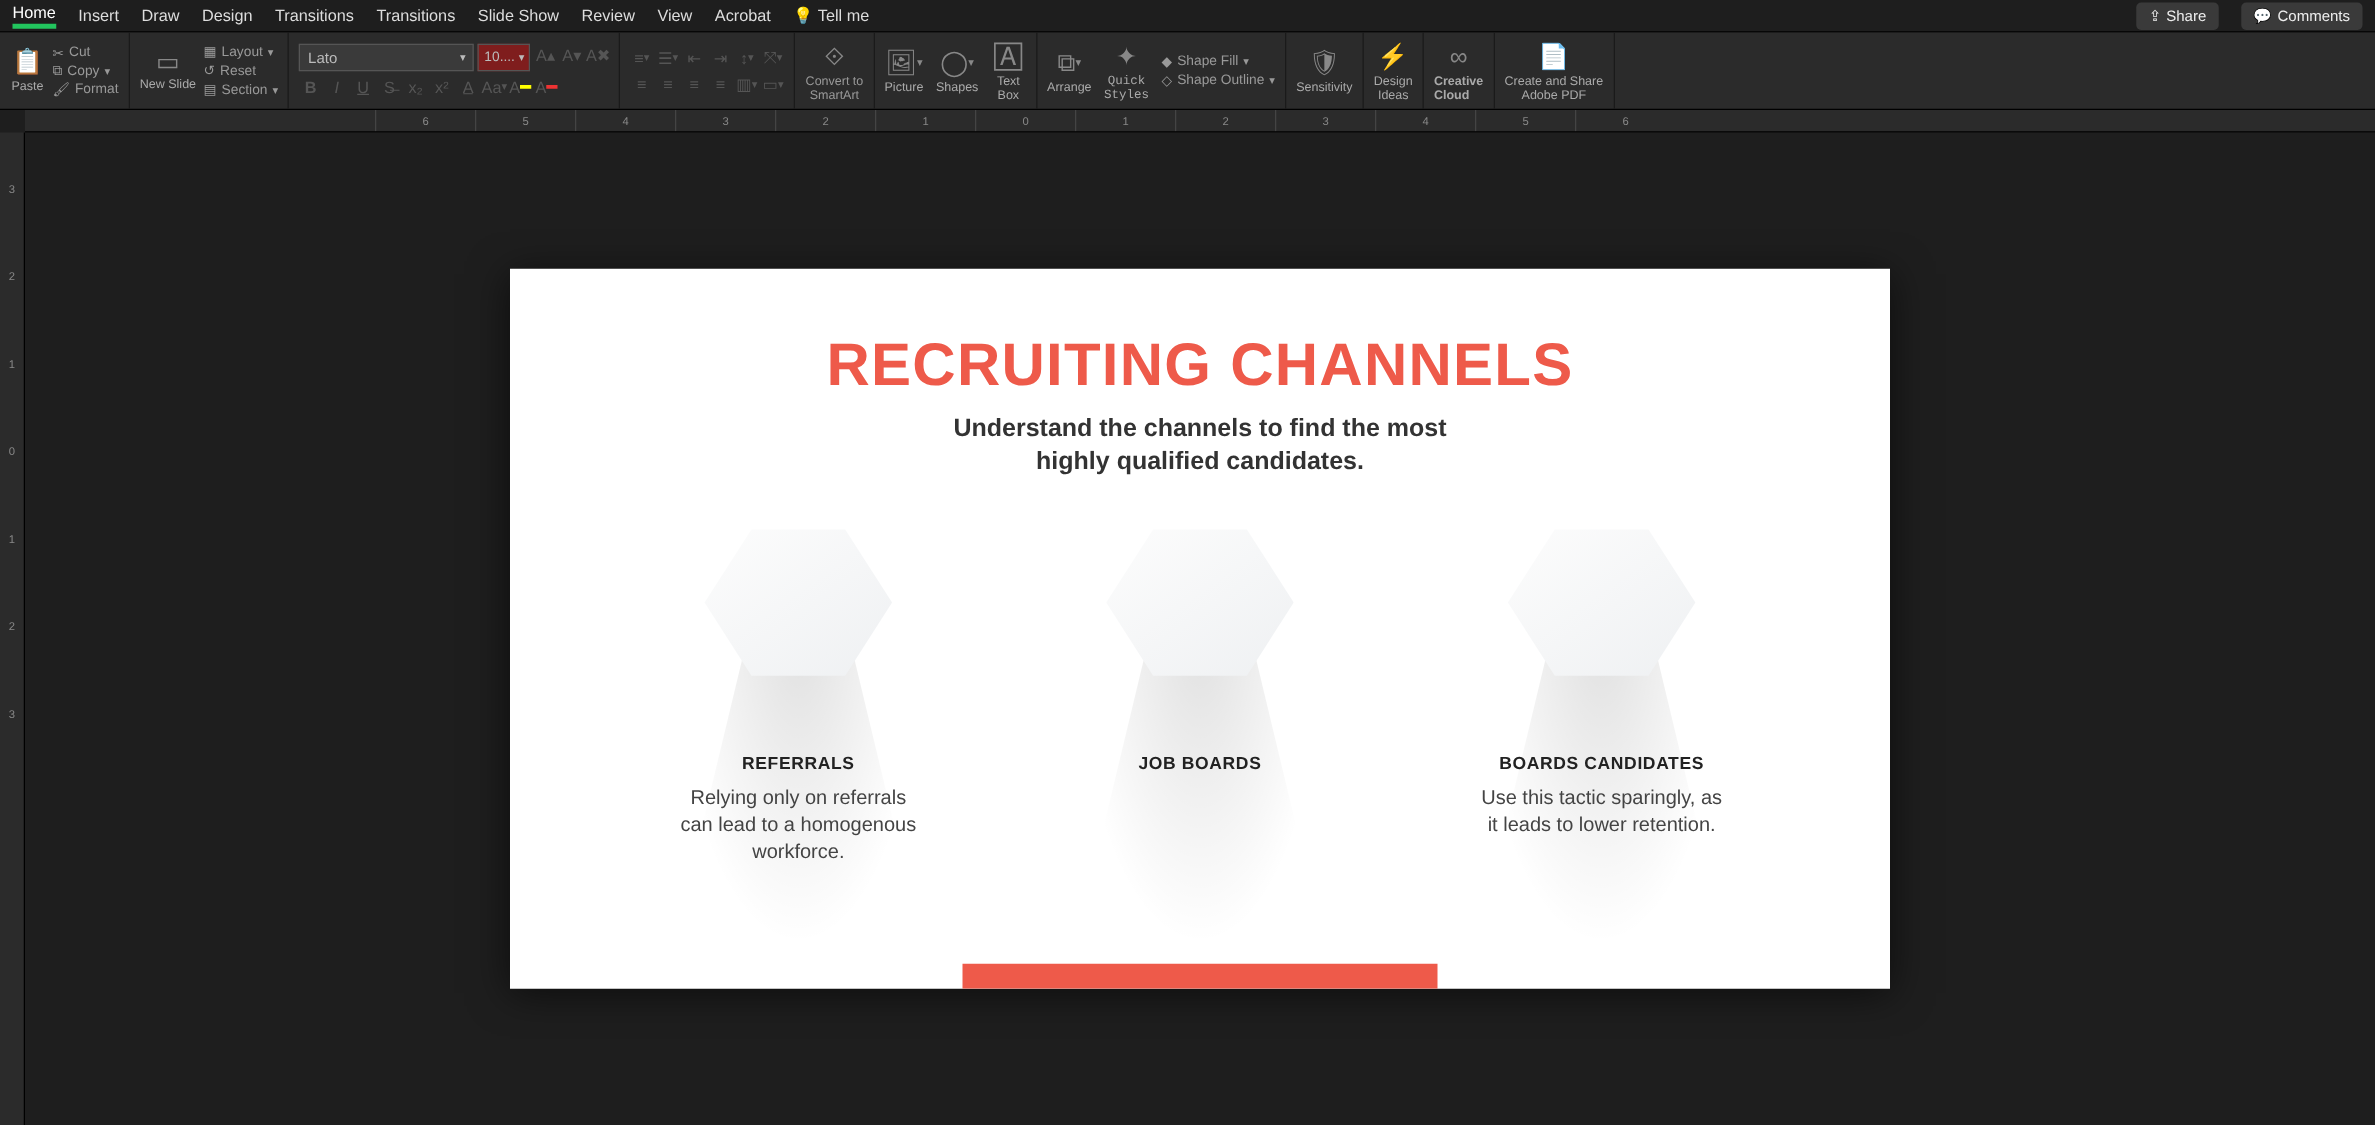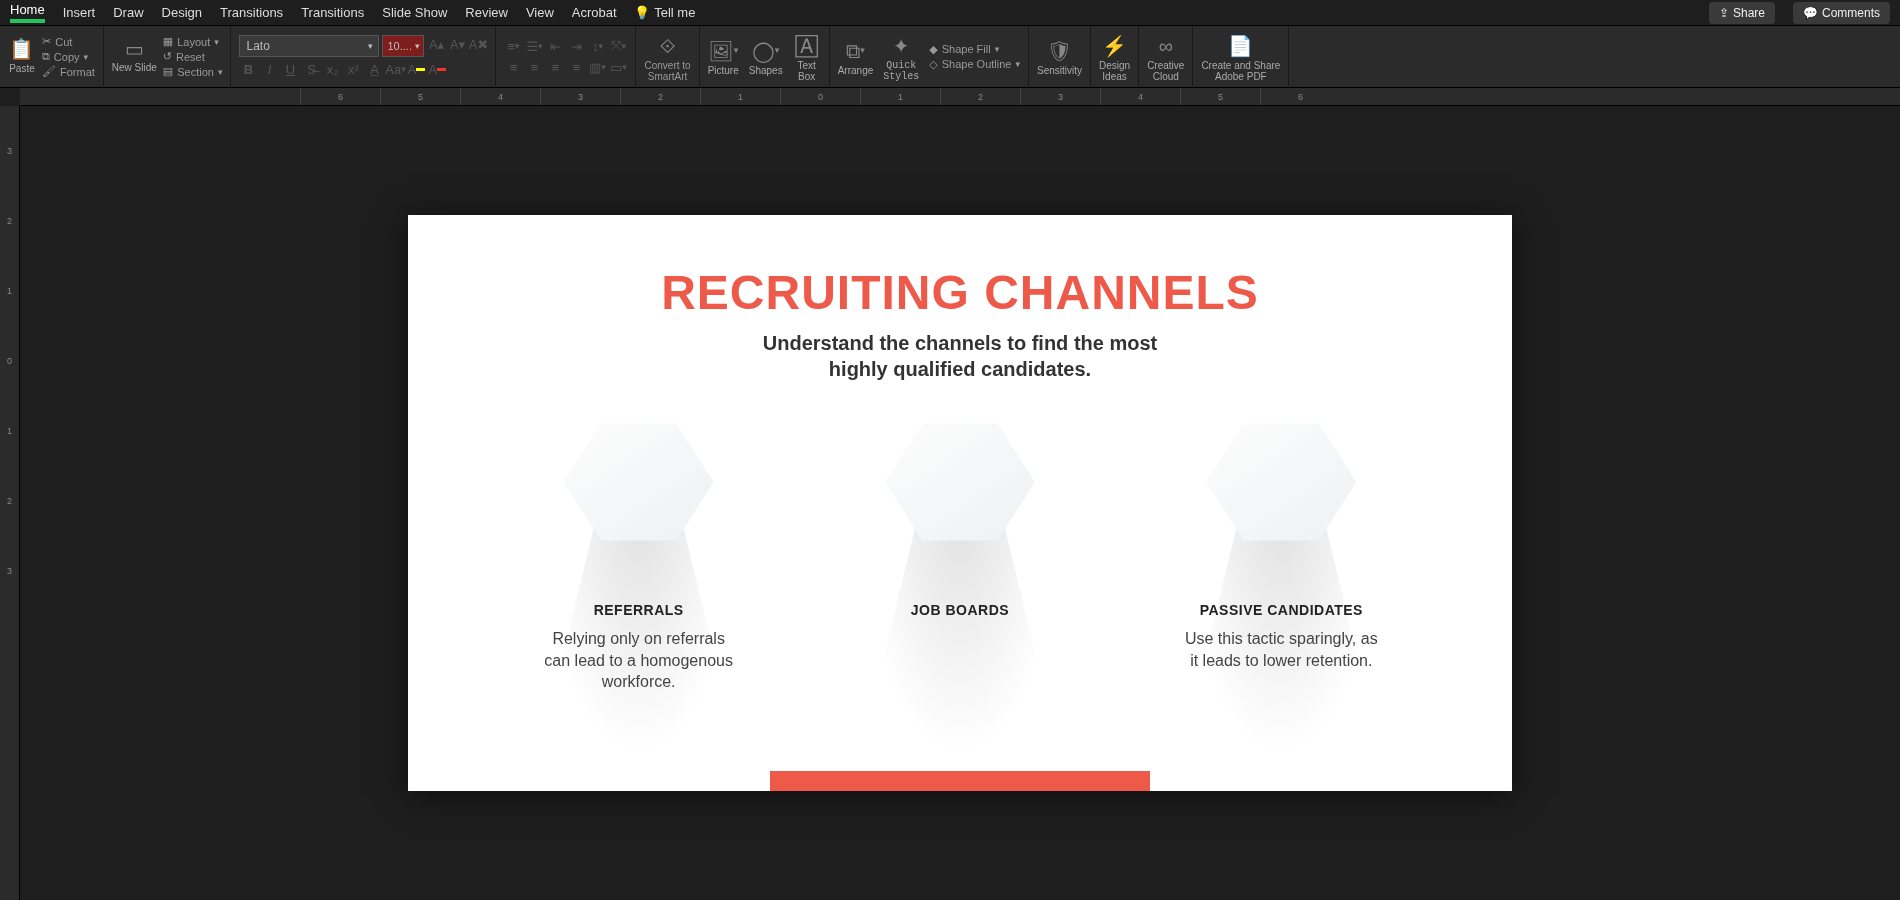--- a/index.html
+++ b/index.html
@@ -246,21 +246,21 @@
     <div class="convert-stack">
         <div class="r-big-icon" style="color:#f2a100;">⚡</div>
         <div class="lbl" style="white-space:pre;text-align:center;">Design
 Ideas</div>
       </div>
   </div>
 
   <div class="rgroup">
     <div class="convert-stack">
         <div class="r-big-icon">∞</div>
-        <div class="lbl" style="white-space:pre;text-align:center;">Creative
+        <div class="lbl" style="white-space:pre;text-align:left;font-weight:bold;">Creative
 Cloud</div>
       </div>
   </div>
 
   <div class="rgroup">
     <div class="convert-stack">
         <div class="r-big-icon" style="color:#3a9bdc;">📄</div>
         <div class="lbl" style="white-space:pre;text-align:center;">Create and Share
 Adobe PDF</div>
       </div>
@@ -307,20 +307,20 @@
           <div class="col-p">Relying only on referrals can lead to a homogenous workforce.</div>
         </div>
         <div class="hex-col">
           <div class="shadow-cone"></div>
           <div class="hexagon"></div>
           <div class="col-h">JOB BOARDS</div>
         </div>
         <div class="hex-col">
           <div class="shadow-cone"></div>
           <div class="hexagon"></div>
-          <div class="col-h">PASSIVE CANDIDATES</div>
+          <div class="col-h">BOARDS CANDIDATES</div>
           <div class="col-p">Use this tactic sparingly, as it leads to lower retention.</div>
         </div>
       </div>
       <div class="red-bar"></div>
     </div>
   </div>
 </div>
 
 </body></html>

